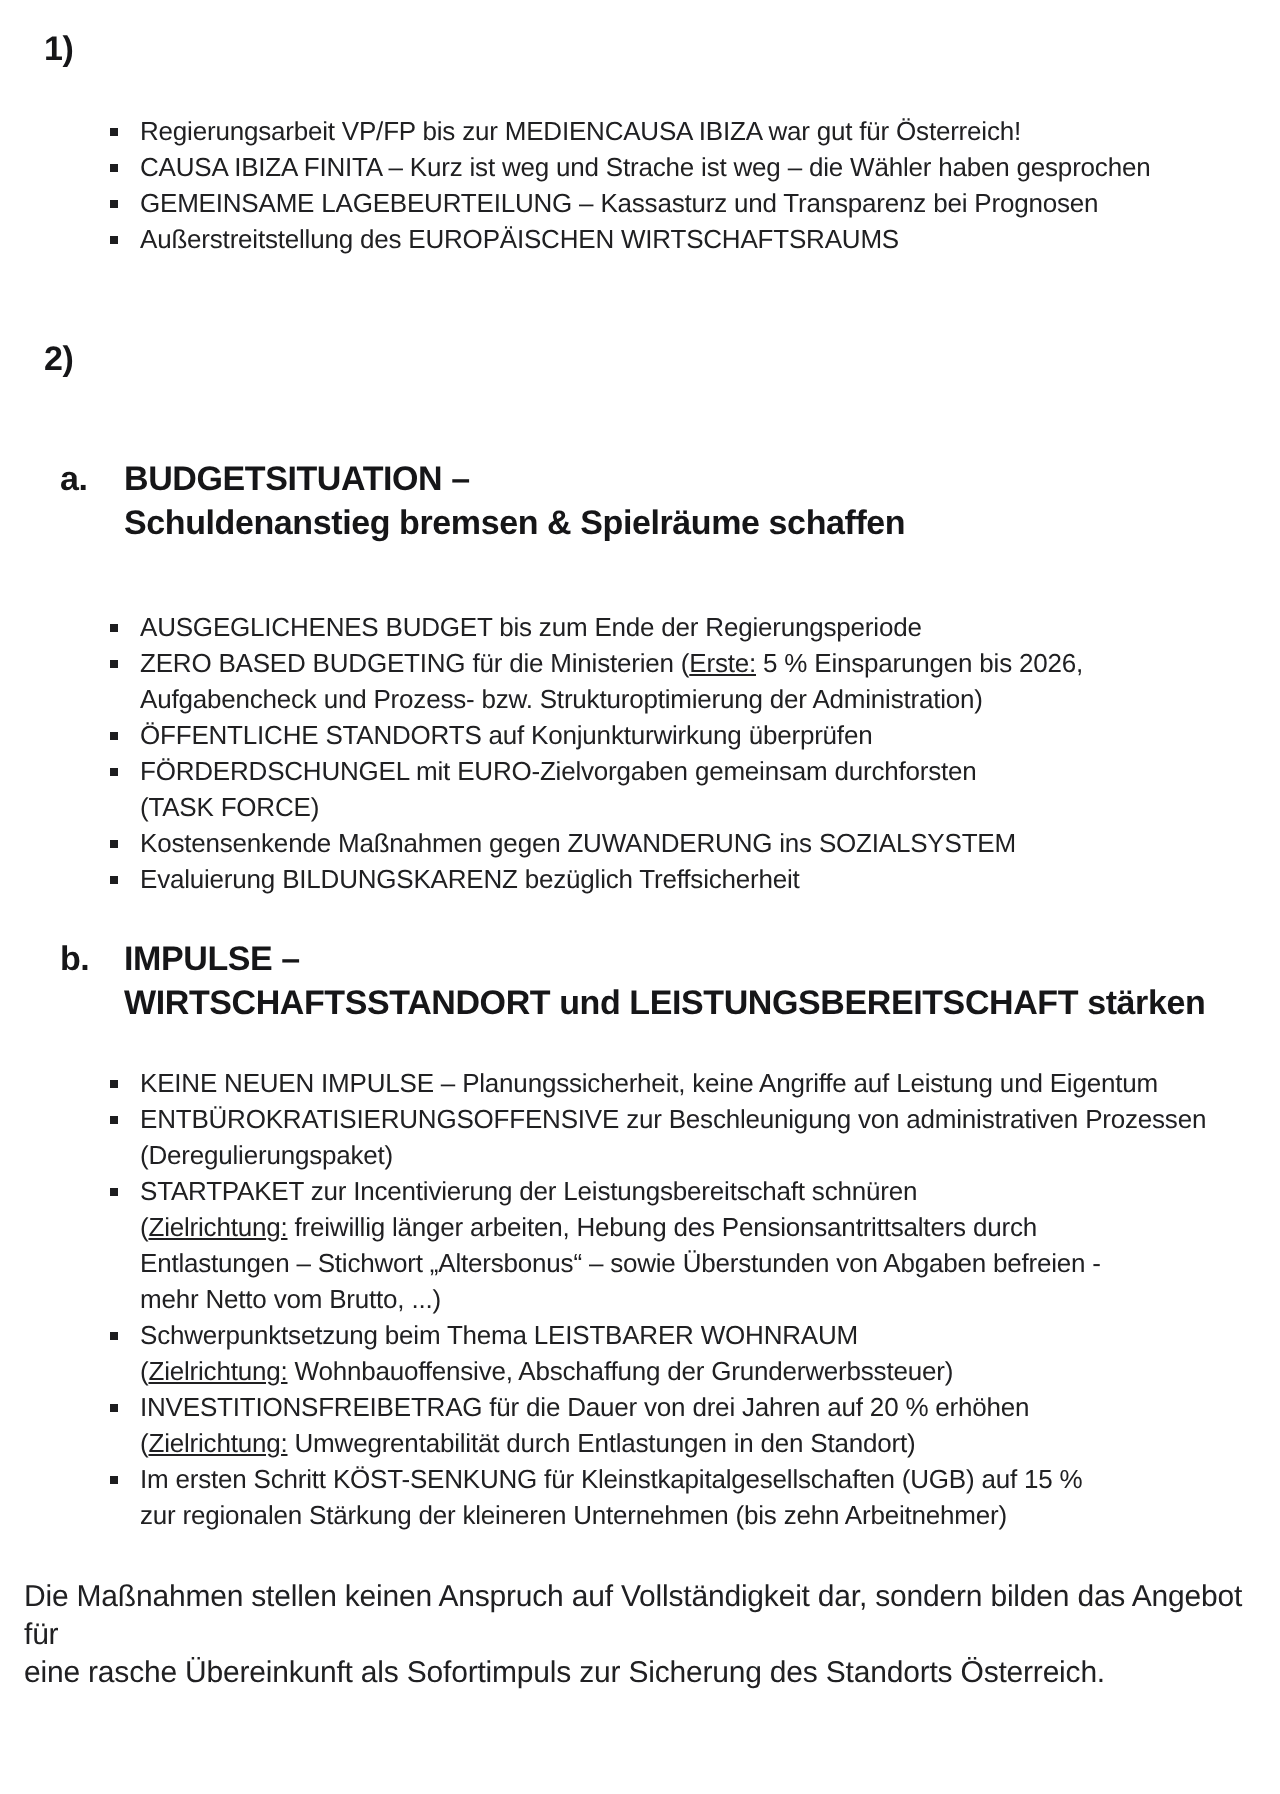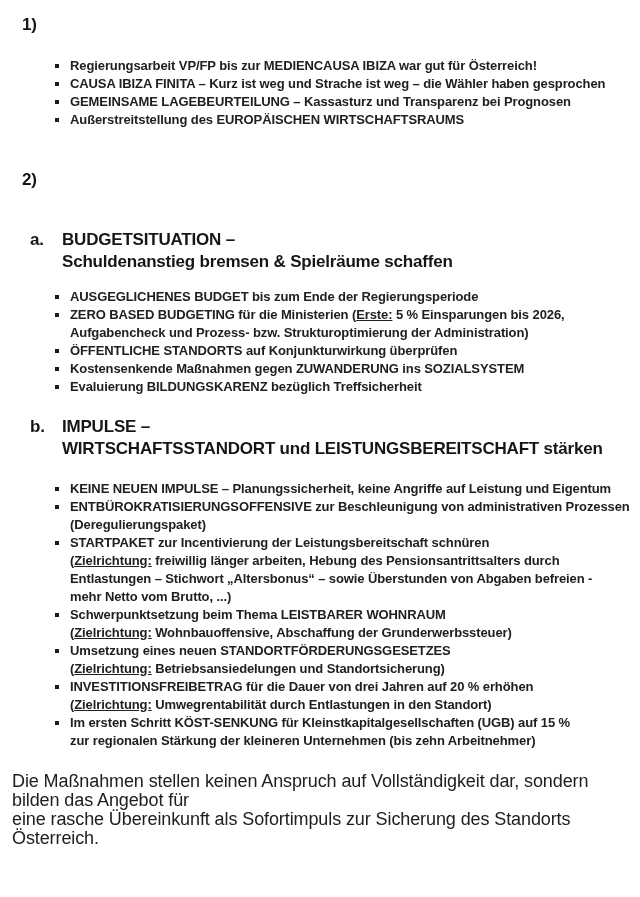--- a/index.html
+++ b/index.html
@@ -38,21 +38,20 @@
     width: 32px;
   }
   .h-title {
     white-space: pre-line;
   }
   
   ul.bullets {
     list-style: none;
     margin: 0;
     padding: 0 0 0 33px;
-    font-weight: bold;
   }
   ul.bullets li {
     position: relative;
     padding-left: 15px;
     font-size: 13px;
     line-height: 18px;
     letter-spacing: -0.1px;
     white-space: pre-wrap;
     color: #202022;
   }
@@ -63,27 +62,27 @@
     width: 4px;
     height: 4px;
     background: #1d1d1f;
   }
   .u { text-decoration: underline; }
   
   #doc > section:nth-child(1) { margin-top: 0; }
   #doc > section:nth-child(1) ul.bullets { margin-top: 21px; }
   #doc > section:nth-child(2) { margin-top: 40px; }
   #doc > section:nth-child(3) { margin-top: 38px; }
-  #doc > section:nth-child(3) ul.bullets { margin-top: 15px; }
+  #doc > section:nth-child(3) ul.bullets { margin-top: 32px; }
   #doc > section:nth-child(4) { margin-top: 20px; }
   #doc > section:nth-child(4) ul.bullets { margin-top: 20px; }
   
   .footer {
     margin: 22px 0 0 -10px;
-    font-size: 18px;
+    font-size: 15px;
     line-height: 19px;
     letter-spacing: -0.1px;
     white-space: pre-line;
     color: #202022;
   }
 </style>
 </head>
 <body>
 
 <main class="page">
@@ -108,42 +107,42 @@
         <div class="heading">
           <span class="h-label">a.</span>
           <div class="h-title">BUDGETSITUATION –
 Schuldenanstieg bremsen &amp; Spielräume schaffen</div>
         </div>
         <ul class="bullets">
           <li><span class="marker"></span><span>AUSGEGLICHENES BUDGET bis zum Ende der Regierungsperiode</span></li>
           <li><span class="marker"></span><span>ZERO BASED BUDGETING für die Ministerien (</span><span class="u">Erste:</span><span> 5 % Einsparungen bis 2026,
 Aufgabencheck und Prozess- bzw. Strukturoptimierung der Administration)</span></li>
           <li><span class="marker"></span><span>ÖFFENTLICHE STANDORTS auf Konjunkturwirkung überprüfen</span></li>
+          <li><span class="marker"></span><span>FÖRDERDSCHUNGEL mit EURO-Zielvorgaben gemeinsam durchforsten
+(TASK FORCE)</span></li>
           <li><span class="marker"></span><span>Kostensenkende Maßnahmen gegen ZUWANDERUNG ins SOZIALSYSTEM</span></li>
           <li><span class="marker"></span><span>Evaluierung BILDUNGSKARENZ bezüglich Treffsicherheit</span></li>
         </ul>
       </section>
       <section class="kind-letter">
         <div class="heading">
           <span class="h-label">b.</span>
           <div class="h-title">IMPULSE –
 WIRTSCHAFTSSTANDORT und LEISTUNGSBEREITSCHAFT stärken</div>
         </div>
         <ul class="bullets">
           <li><span class="marker"></span><span>KEINE NEUEN IMPULSE – Planungssicherheit, keine Angriffe auf Leistung und Eigentum</span></li>
           <li><span class="marker"></span><span>ENTBÜROKRATISIERUNGSOFFENSIVE zur Beschleunigung von administrativen Prozessen
 (Deregulierungspaket)</span></li>
           <li><span class="marker"></span><span>STARTPAKET zur Incentivierung der Leistungsbereitschaft schnüren
 (</span><span class="u">Zielrichtung:</span><span> freiwillig länger arbeiten, Hebung des Pensionsantrittsalters durch
 Entlastungen – Stichwort „Altersbonus“ – sowie Überstunden von Abgaben befreien -
 mehr Netto vom Brutto, ...)</span></li>
           <li><span class="marker"></span><span>Schwerpunktsetzung beim Thema LEISTBARER WOHNRAUM
 (</span><span class="u">Zielrichtung:</span><span> Wohnbauoffensive, Abschaffung der Grunderwerbssteuer)</span></li>
-          <li><span class="marker"></span><span>Umsetzung eines neuen STANDORTFÖRDERUNGSGESETZES
-(</span><span class="u">Zielrichtung:</span><span> Betriebsansiedelungen und Standortsicherung)</span></li>
           <li><span class="marker"></span><span>INVESTITIONSFREIBETRAG für die Dauer von drei Jahren auf 20 % erhöhen
 (</span><span class="u">Zielrichtung:</span><span> Umwegrentabilität durch Entlastungen in den Standort)</span></li>
           <li><span class="marker"></span><span>Im ersten Schritt KÖST-SENKUNG für Kleinstkapitalgesellschaften (UGB) auf 15 %
 zur regionalen Stärkung der kleineren Unternehmen (bis zehn Arbeitnehmer)</span></li>
         </ul>
       </section>
     </div>
   <p class="footer">Die Maßnahmen stellen keinen Anspruch auf Vollständigkeit dar, sondern bilden das Angebot für
 eine rasche Übereinkunft als Sofortimpuls zur Sicherung des Standorts Österreich.</p>
 </main>

